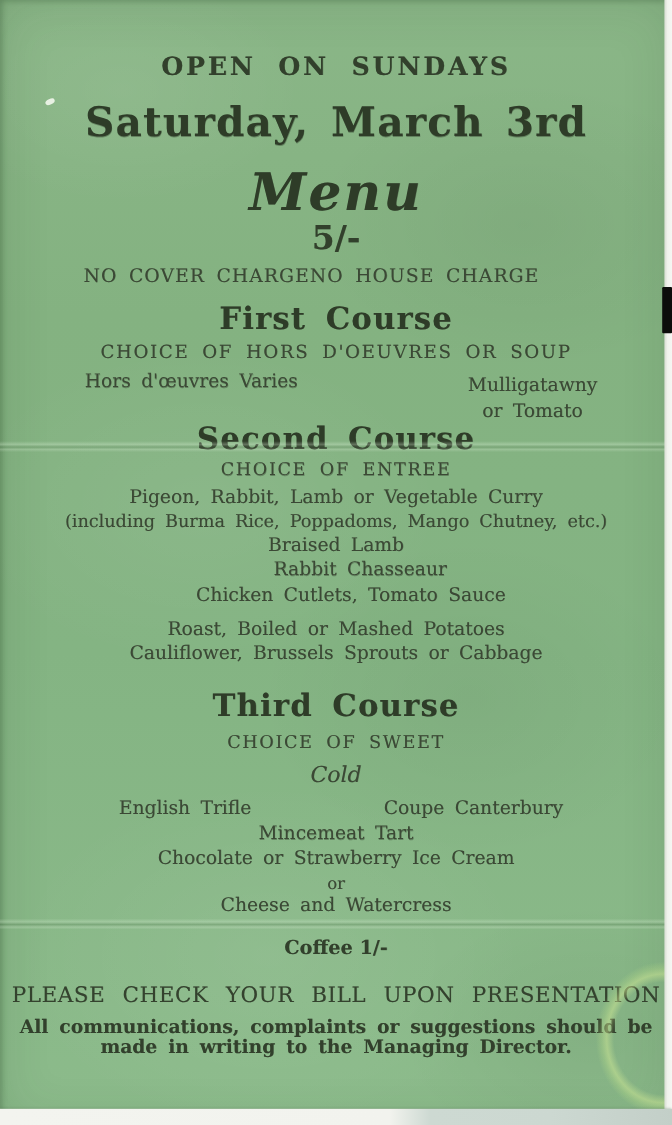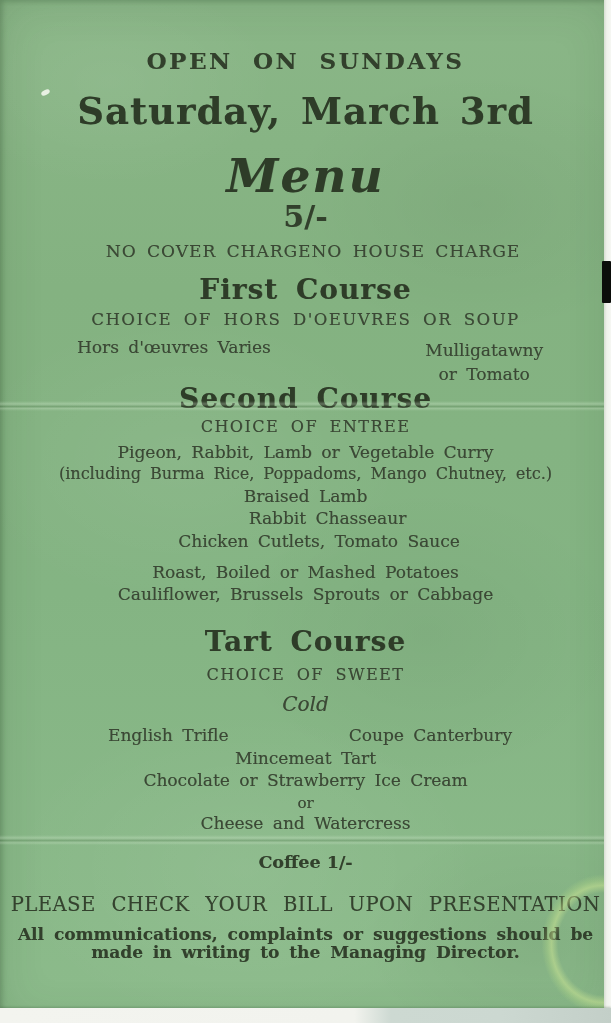--- a/index.html
+++ b/index.html
@@ -56,21 +56,21 @@
   }
 
   .item { font-size: 17px; word-spacing: 4px; }
 
   
   .l-open      { top: 49px;  font-size: 23px; font-weight: bold; letter-spacing: 2.5px; word-spacing: 10px; color:#32402c; }
   .l-date      { top: 93px;  font-size: 37px; font-weight: bold; letter-spacing: 1px; word-spacing: 6px; color:#2e3c28; }
   .l-menu      { top: 152px; font-size: 47px; font-weight: bold; font-style: italic; letter-spacing: 2px; color:#2e3c28; }
   .l-price     { top: 202px; font-size: 30px; font-weight: bold; color:#32402c; }
 
-  .row-charges { top: 243px; left: 76px;  right: 61px;  display: flex; justify-content: center; font-size: 17px; letter-spacing: 1px; word-spacing: 4px; }
+  .row-charges { top: 243px; left: 76px;  right: 61px;  display: flex; justify-content: flex-start; font-size: 17px; letter-spacing: 1px; word-spacing: 4px; }
   .row-charges span { white-space: nowrap; }
 
   .l-fc-head   { top: 276px; font-size: 28px; }
   .l-fc-sub    { top: 312px; font-size: 16.5px; }
 
   .row-hors    { top: 339px; left: 77px; right: 68px; display: flex; justify-content: space-between; align-items: flex-start; font-size: 17px; word-spacing: 4px; }
   .soup-col    { text-align: center; line-height: 1.4; white-space: nowrap; }
 
   .l-sc-head   { top: 385px; font-size: 28px; }
   .l-sc-sub    { top: 419px; font-size: 16px; }
@@ -182,21 +182,21 @@
   <div class="txt caps    l-sc-sub">CHOICE OF ENTREE</div>
 
   <div class="txt item l-e0">Pigeon, Rabbit, Lamb or Vegetable Curry</div>
   <div class="txt item l-e1">(including Burma Rice, Poppadoms, Mango Chutney, etc.)</div>
   <div class="txt item l-e2">Braised Lamb</div>
   <div class="txt item l-e3">Rabbit Chasseaur</div>
   <div class="txt item l-e4">Chicken Cutlets, Tomato Sauce</div>
   <div class="txt item l-v0">Roast, Boiled or Mashed Potatoes</div>
   <div class="txt item l-v1">Cauliflower, Brussels Sprouts or Cabbage</div>
 
-  <div class="txt heading l-tc-head">Tart Course</div>
+  <div class="txt heading l-tc-head">Third Course</div>
   <div class="txt caps    l-tc-sub">CHOICE OF SWEET</div>
   <div class="txt l-cold">Cold</div>
 
   <div class="txt row-trifle">
     <span>English Trifle</span>
     <span>Coupe Canterbury</span>
   </div>
 
   <div class="txt item l-s0">Mincemeat Tart</div>
   <div class="txt item l-s1">Chocolate or Strawberry Ice Cream</div>

